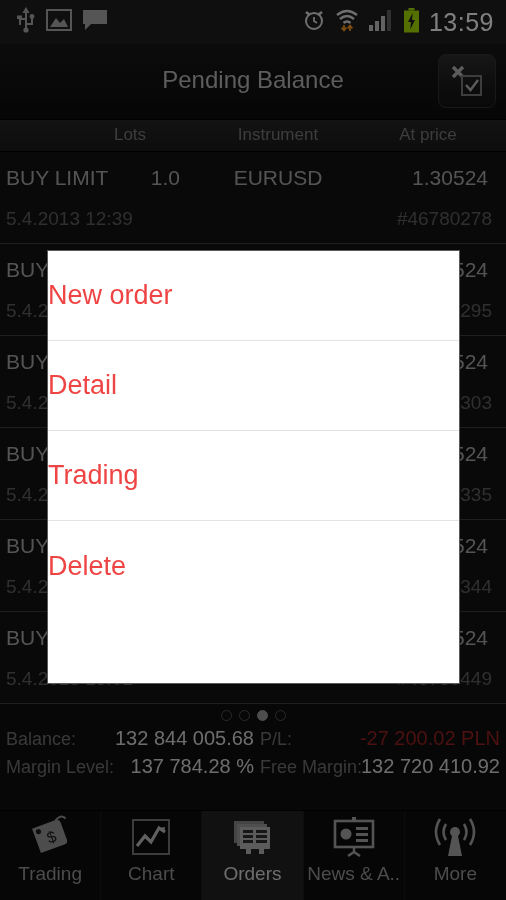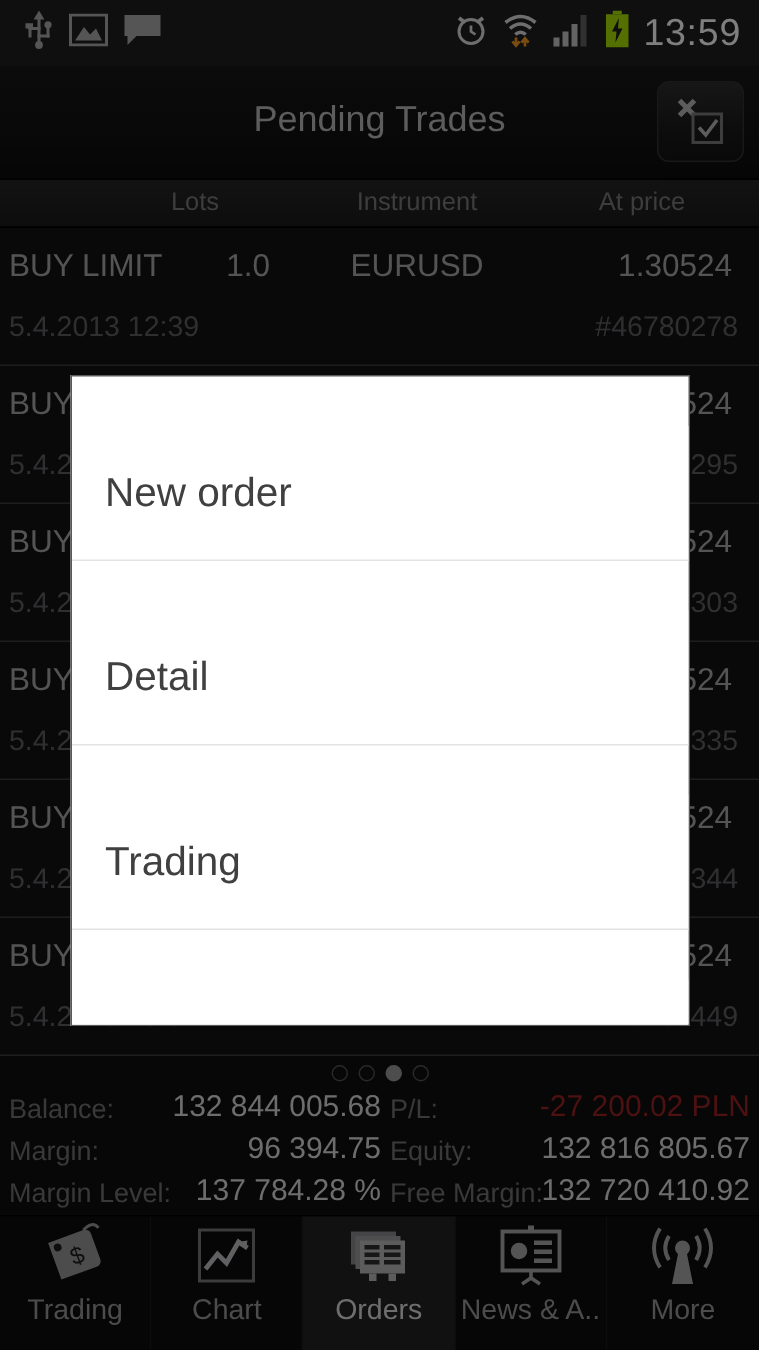--- a/index.html
+++ b/index.html
@@ -141,25 +141,23 @@
   #dlg-title {
     height: 71px; background: #050505;
     color: #fff; font-size: 27px;
     display: flex; align-items: center;
     padding-left: 20px;
   }
   #dlg-items { background: #fff; }
   .mi {
     height: 90px;
     display: flex; align-items: center;
-    padding-left: 22px;
-    color: #404040; font-size: 27px;
+    color: #ef4444; font-size: 27px;
     border-bottom: 1px solid #e3e3e3;
     background: #fff;
-    margin-top: 33px;
   }
   .mi:last-child { border-bottom: none; }
 </style>
 </head>
 <body>
 
 <div id="screen">
 
   <div id="statusbar">
     <div class="left">
@@ -223,21 +221,21 @@
           <rect x="5.5" y="0" width="6" height="2.5" fill="#99cc00"></rect>
           <rect x="1" y="2.5" width="15" height="22" fill="#99cc00"></rect>
           <path d="M9.6 5 L5 14 H8 L7.2 21.5 L12 12 H9 Z" fill="#1d1d1d"></path>
         </svg>
       </span>
       <span id="clock">13:59</span>
     </div>
   </div>
 
   <div id="titlebar">
-    <div id="title">Pending Trades</div>
+    <div id="title">Pending Balance</div>
     <div id="actionbtn">
       <svg width="34" height="34" viewBox="0 0 34 34">
         <path d="M3 3 L13 13 M13 3 L3 13" stroke="#a8a8a8" stroke-width="3.4" fill="none"></path>
         <rect x="12" y="12" width="19" height="19" fill="none" stroke="#6f6f6f" stroke-width="2"></rect>
         <path d="M16 21 L20.5 26 L28 16" fill="none" stroke="#a8a8a8" stroke-width="2.4"></path>
       </svg>
     </div>
   </div>
 
   <div id="colhead">
@@ -327,26 +325,20 @@
       <div class="dot on"></div>
       <div class="dot"></div>
     </div>
 
   <div id="summary">
       <div class="srow">
         <span class="s-lab">Balance:</span>
         <span class="s-val">132 844 005.68</span>
         <span class="s-lab2">P/L:</span>
         <span class="s-val2 neg">-27 200.02 PLN</span>
-      </div>
-      <div class="srow">
-        <span class="s-lab">Margin:</span>
-        <span class="s-val">96 394.75</span>
-        <span class="s-lab2">Equity:</span>
-        <span class="s-val2">132 816 805.67</span>
       </div>
       <div class="srow">
         <span class="s-lab">Margin Level:</span>
         <span class="s-val">137 784.28 %</span>
         <span class="s-lab2">Free Margin:</span>
         <span class="s-val2">132 720 410.92</span>
       </div>
     </div>
 
   <div id="tabbar">

